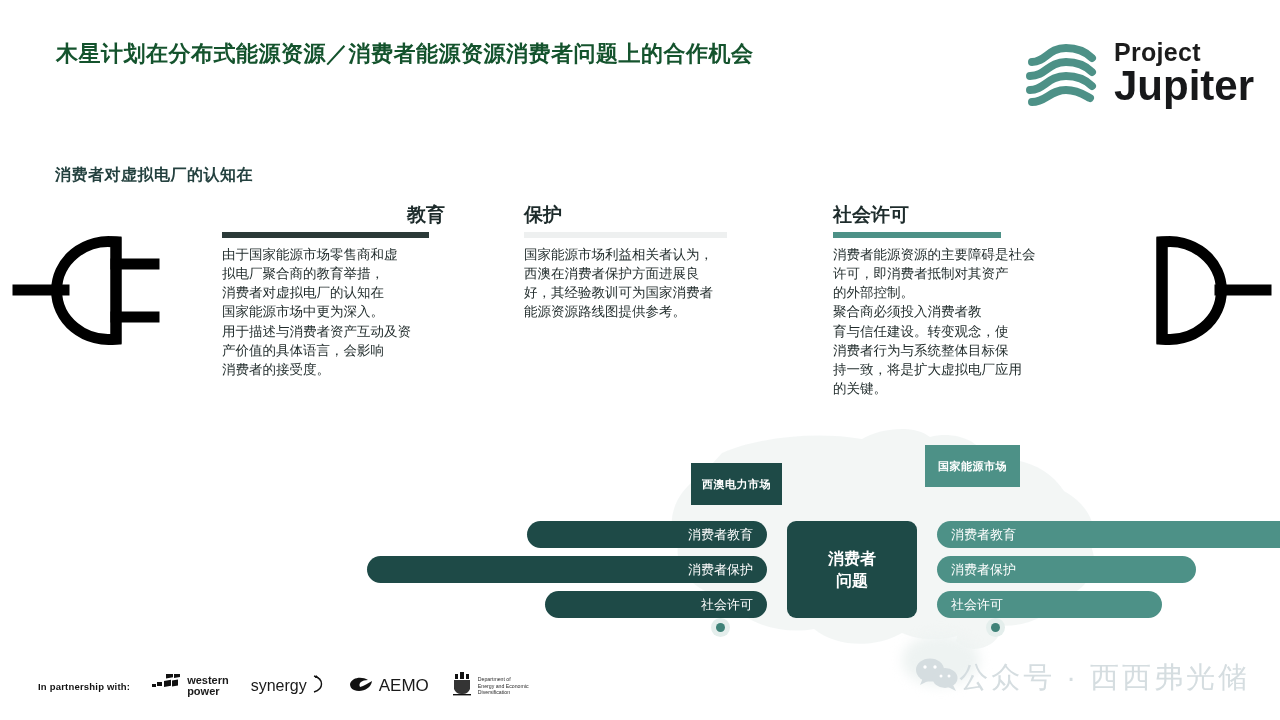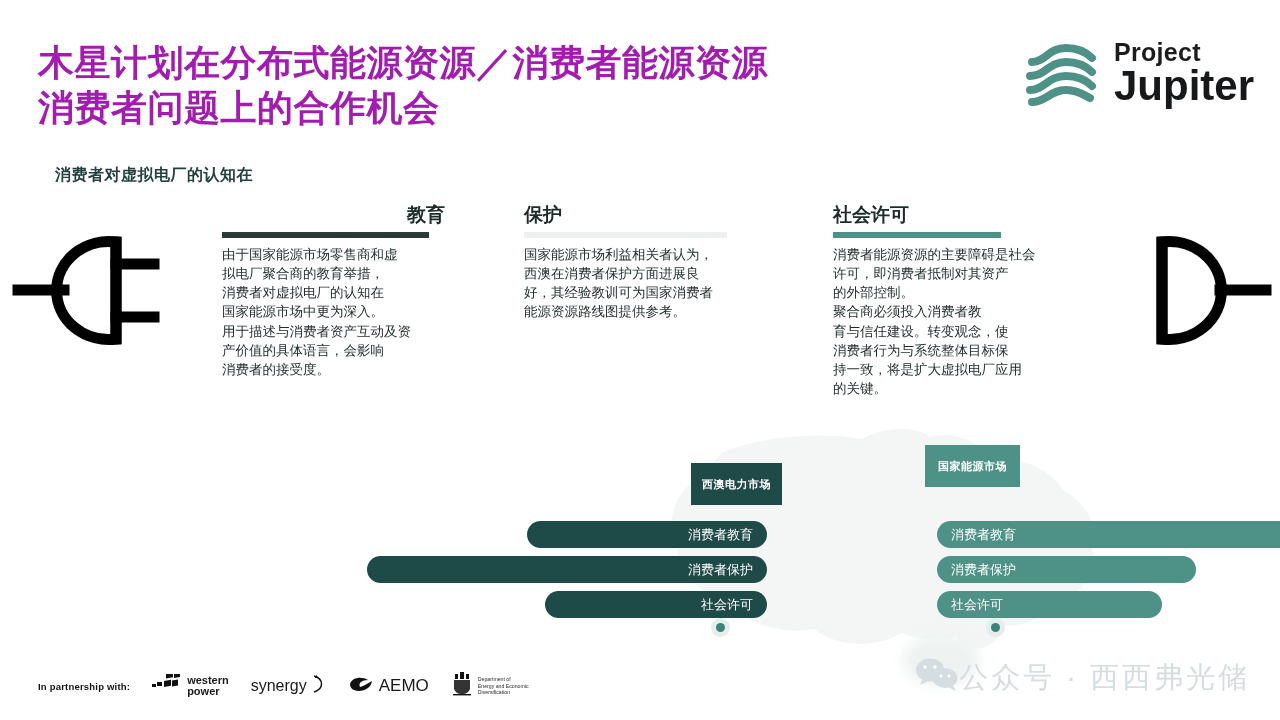--- a/index.html
+++ b/index.html
@@ -7,23 +7,23 @@
   body {
     background:#ffffff;
     font-family:"Liberation Sans","DejaVu Sans",sans-serif;
     position:relative;
     color:#1d2b2b;
   }
   .slide { position:absolute; inset:0; }
 
   
   .title {
-    position:absolute; left:38px; top:40px; width:760px;
-    font-size:36px; font-weight:bold; line-height:1.26;
-    color:#a21caf; letter-spacing:0.5px;
+    position:absolute; left:56px; top:40px; width:760px;
+    font-size:22px; font-weight:bold; line-height:1.26;
+    color:#14532d; letter-spacing:0.5px;
   }
 
   
   .logo { position:absolute; right:26px; top:38px; display:flex; align-items:center; gap:14px; }
   .logo-mark { width:78px; height:70px; flex:none; }
   .logo-text { line-height:1.0; text-align:left; }
   .logo-text .l1 { font-size:25px; font-weight:600; color:#1c1c1c; letter-spacing:0.3px; }
   .logo-text .l2 { font-size:42px; font-weight:bold; color:#17181a; letter-spacing:0px; margin-top:-2px;}
 
   
@@ -194,20 +194,24 @@
     <div class="mkt-box mkt-nem" style="position:absolute;left:925px;top:20px;">国家能源市场</div>
 
     <div class="pill pill-l" style="left:527px;top:96px;width:240px;">消费者教育</div>
     <div class="pill pill-l" style="left:367px;top:131px;width:400px;">消费者保护</div>
     <div class="pill pill-l" style="left:545px;top:166px;width:222px;">社会许可</div>
 
     <div class="pill pill-r" style="left:937px;top:96px;width:360px;">消费者教育</div>
     <div class="pill pill-r" style="left:937px;top:131px;width:259px;">消费者保护</div>
     <div class="pill pill-r" style="left:937px;top:166px;width:225px;">社会许可</div>
 
+    <div class="center-box" style="position:absolute;left:787px;top:96px;">
+      <span style="white-space:pre-line">消费者
+问题</span>
+    </div>
 
     <div class="node" style="left:711px;top:193px;">
         <i></i>
       </div>
     <div class="node" style="left:986px;top:193px;">
         <i></i>
       </div>
   </div>
 
   <div class="footer">

